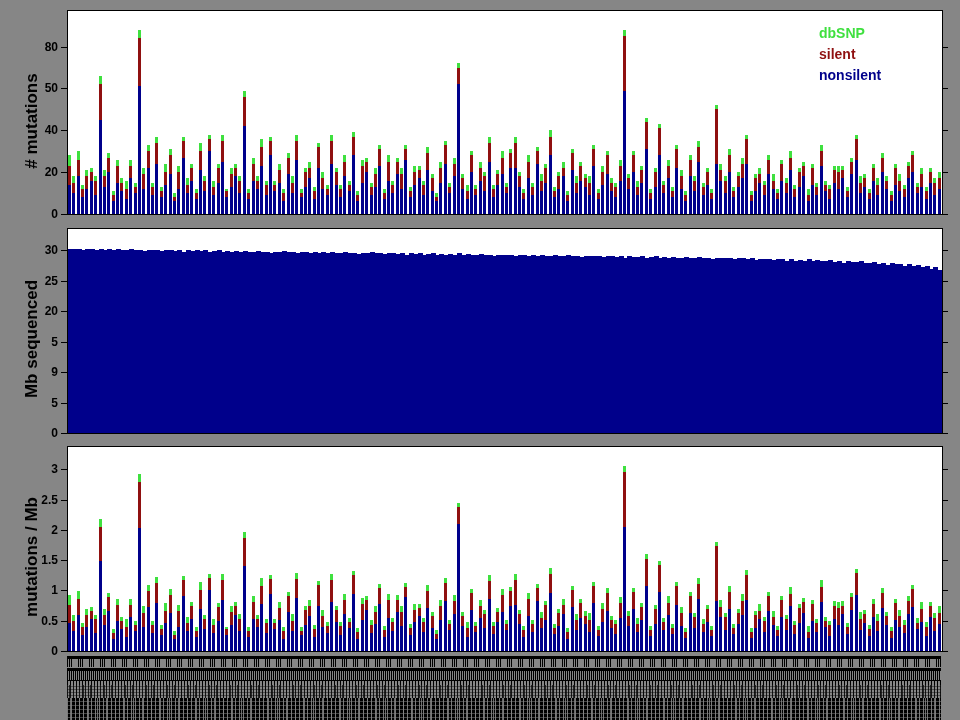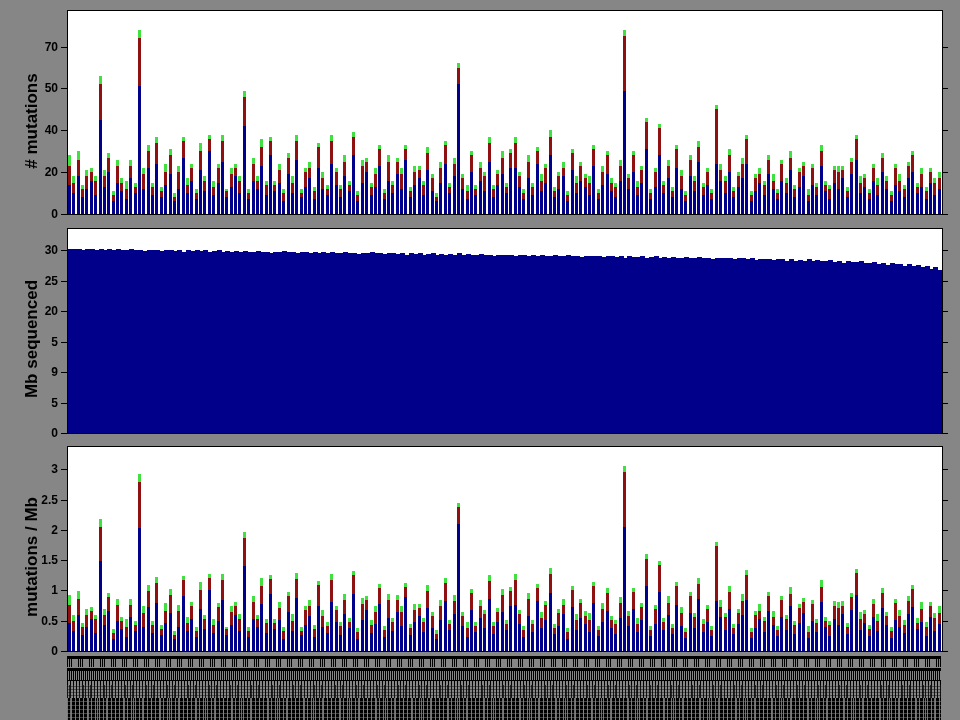--- a/index.html
+++ b/index.html
@@ -630,20 +630,25 @@
         <div class="bar-seg" style="left: 857px; width: 3px; bottom: 23.0206px; height: 4.18557px; background: rgb(63, 224, 63);"></div>
         <div class="bar-seg" style="left: 861px; width: 3px; bottom: 0px; height: 31.3918px; background: rgb(0, 0, 139);"></div>
         <div class="bar-seg" style="left: 861px; width: 3px; bottom: 31.3918px; height: 10.4639px; background: rgb(143, 16, 16);"></div>
         <div class="bar-seg" style="left: 861px; width: 3px; bottom: 41.8557px; height: 4.18557px; background: rgb(63, 224, 63);"></div>
         <div class="bar-seg" style="left: 865px; width: 3px; bottom: 0px; height: 18.8351px; background: rgb(0, 0, 139);"></div>
         <div class="bar-seg" style="left: 865px; width: 3px; bottom: 18.8351px; height: 12.5567px; background: rgb(143, 16, 16);"></div>
         <div class="bar-seg" style="left: 865px; width: 3px; bottom: 31.3918px; height: 4.18557px; background: rgb(63, 224, 63);"></div>
         <div class="bar-seg" style="left: 870px; width: 3px; bottom: 0px; height: 25.1134px; background: rgb(0, 0, 139);"></div>
         <div class="bar-seg" style="left: 870px; width: 3px; bottom: 25.1134px; height: 10.4639px; background: rgb(143, 16, 16);"></div>
         <div class="bar-seg" style="left: 870px; width: 3px; bottom: 35.5773px; height: 6.27835px; background: rgb(63, 224, 63);"></div>
+      </div>
+    <div class="legend" id="legend" style="left:751px;top:12px;">
+        <div style="color: rgb(63, 224, 63);">dbSNP</div>
+        <div style="color: rgb(143, 16, 16);">silent</div>
+        <div style="color: rgb(0, 0, 139);">nonsilent</div>
       </div>
   </div>
   <div class="ylabel" style="left:-28px;top:111px;width:120px;text-align:center;"># mutations</div>
 
   <div class="panel" id="p2" style="top:228px;height:204px;">
     <div class="panel-body" id="p2-bars">
         <div class="bar-seg" style="left: 0px; width: 5px; bottom: 0px; height: 184.513px; background: rgb(0, 0, 139);"></div>
         <div class="bar-seg" style="left: 4px; width: 5px; bottom: 0px; height: 183.904px; background: rgb(0, 0, 139);"></div>
         <div class="bar-seg" style="left: 9px; width: 5px; bottom: 0px; height: 184.513px; background: rgb(0, 0, 139);"></div>
         <div class="bar-seg" style="left: 13px; width: 5px; bottom: 0px; height: 183.296px; background: rgb(0, 0, 139);"></div>
@@ -1468,21 +1473,21 @@
     <div class="ytick-mark" style="left: 942px; top: 214px;"></div>
     <div class="ytick-label" style="left: 18px; top: 172.144px;">20</div>
     <div class="ytick-mark" style="left: 61px; top: 172.144px;"></div>
     <div class="ytick-mark" style="left: 942px; top: 172.144px;"></div>
     <div class="ytick-label" style="left: 18px; top: 130.289px;">40</div>
     <div class="ytick-mark" style="left: 61px; top: 130.289px;"></div>
     <div class="ytick-mark" style="left: 942px; top: 130.289px;"></div>
     <div class="ytick-label" style="left: 18px; top: 88.433px;">50</div>
     <div class="ytick-mark" style="left: 61px; top: 88.433px;"></div>
     <div class="ytick-mark" style="left: 942px; top: 88.433px;"></div>
-    <div class="ytick-label" style="left: 18px; top: 46.5773px;">70</div>
+    <div class="ytick-label" style="left: 18px; top: 46.5773px;">80</div>
     <div class="ytick-mark" style="left: 61px; top: 46.5773px;"></div>
     <div class="ytick-mark" style="left: 942px; top: 46.5773px;"></div>
     <div class="ytick-label" style="left: 18px; top: 433px;">0</div>
     <div class="ytick-mark" style="left: 61px; top: 433px;"></div>
     <div class="ytick-mark" style="left: 942px; top: 433px;"></div>
     <div class="ytick-label" style="left: 18px; top: 402.552px;">5</div>
     <div class="ytick-mark" style="left: 61px; top: 402.552px;"></div>
     <div class="ytick-mark" style="left: 942px; top: 402.552px;"></div>
     <div class="ytick-label" style="left: 18px; top: 372.104px;">9</div>
     <div class="ytick-mark" style="left: 61px; top: 372.104px;"></div>

